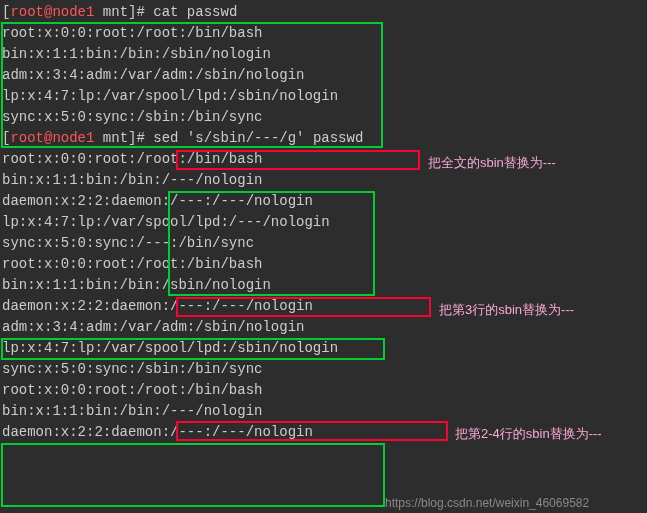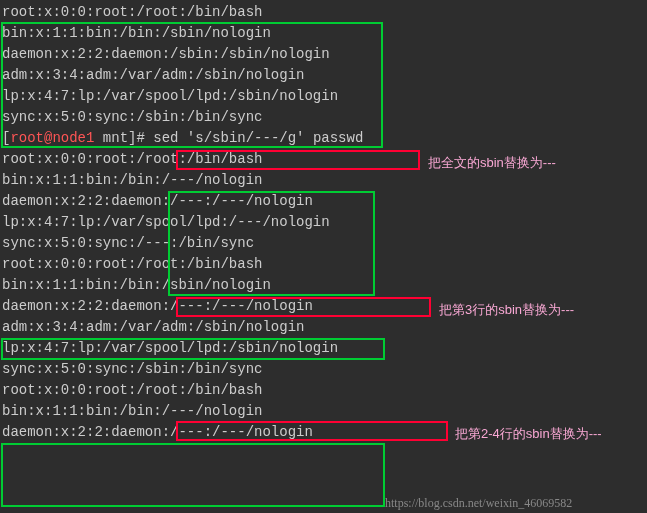--- a/index.html
+++ b/index.html
@@ -40,32 +40,32 @@
     .annotation {
       color: #f9a8d4;
       position: absolute;
       font-size: 13px;
       font-family: Arial, 'Microsoft YaHei', sans-serif;
     }
     .watermark {
       position: absolute;
       color: #888888;
       font-size: 12px;
-      font-family: Liberation Serif, serif;
+      font-family: Liberation Sans, sans-serif;
       text-align: center;
     }
   </style>
 </head>
 <body>
 
 <div class="terminal">
 
+  <div class="line">[<span class="prompt-user">root@node1</span> <span>mnt</span>]<span>#</span> <span class="cmd">cat passwd</span></div>
   <div class="line">root:x:0:0:root:/root:/bin/bash</div>
   <div class="line">bin:x:1:1:bin:/bin:/sbin/nologin</div>
-  <div class="line">daemon:x:2:2:daemon:/sbin:/sbin/nologin</div>
   <div class="line">adm:x:3:4:adm:/var/adm:/sbin/nologin</div>
   <div class="line">lp:x:4:7:lp:/var/spool/lpd:/sbin/nologin</div>
   <div class="line">sync:x:5:0:sync:/sbin:/bin/sync</div>
 
   <div class="line">[<span class="prompt-user">root@node1</span> <span>mnt</span>]<span>#</span> <span class="cmd">sed 's/sbin/---/g' passwd</span></div>
   <div class="line">root:x:0:0:root:/root:/bin/bash</div>
   <div class="line">bin:x:1:1:bin:/bin:/---/nologin</div>
   <div class="line">daemon:x:2:2:daemon:/---:/---/nologin</div>
   <div class="line">lp:x:4:7:lp:/var/spool/lpd:/---/nologin</div>
   <div class="line">sync:x:5:0:sync:/---:/bin/sync</div>

